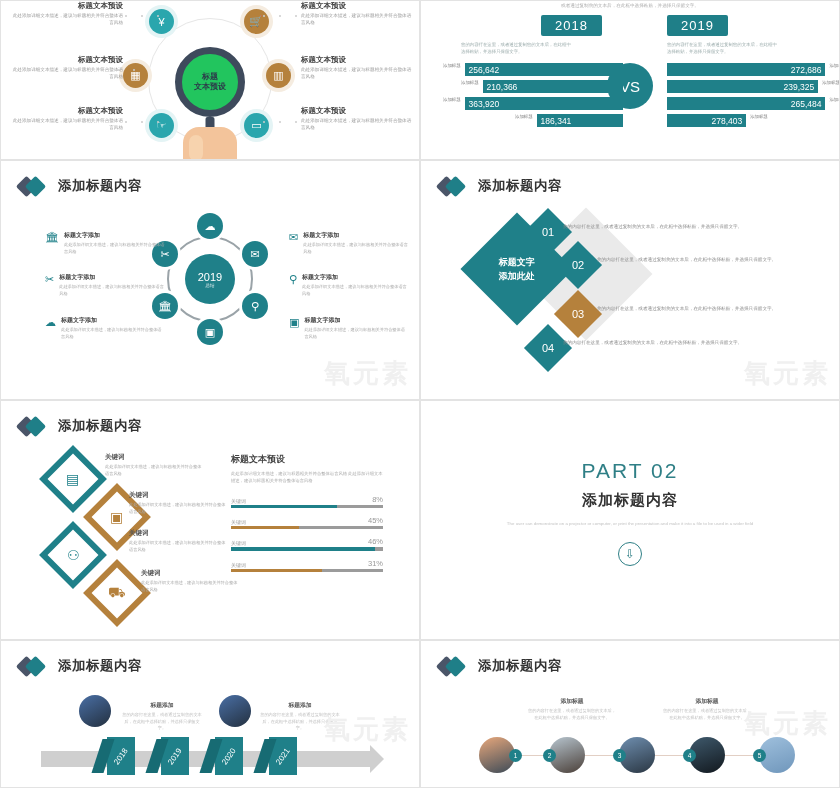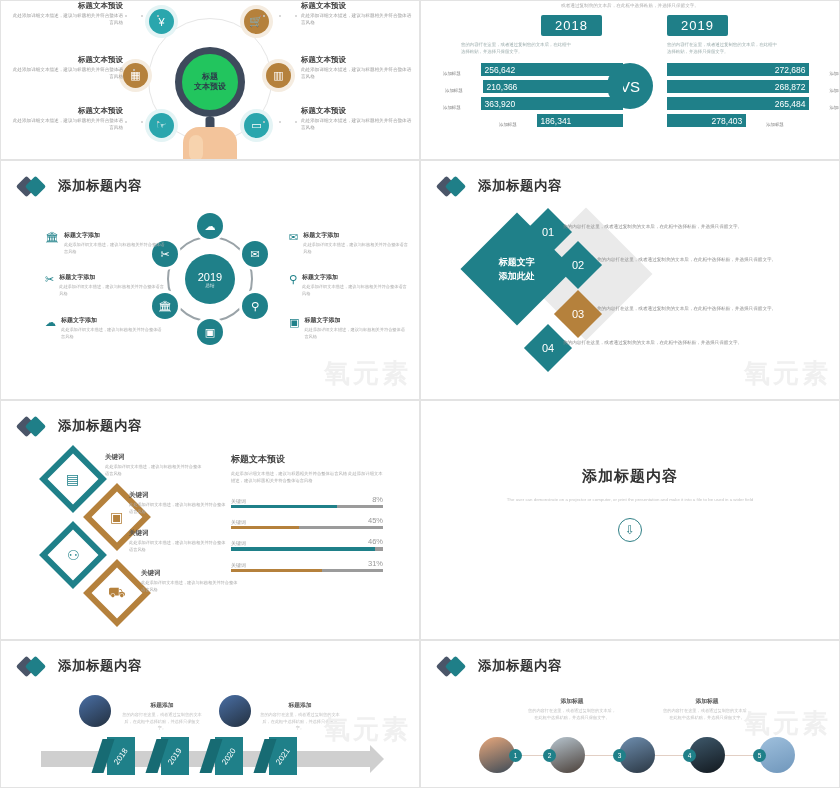--- a/index.html
+++ b/index.html
@@ -61,21 +61,21 @@
   .yr { position: absolute; top: 14px; padding: 3px 14px; background: #1f7f88; color: #fff;
         font-size: 13px; border-radius: 2px; letter-spacing: 1px; }
   .yr.a { left: 120px; } .yr.b { left: 246px; }
   .vsc { position: absolute; left: 50%; top: 62px; transform: translateX(-50%);
          width: 46px; height: 46px; border-radius: 50%; background: #1f8089; color: #fff;
          display: flex; align-items: center; justify-content: center; font-size: 15px; }
   .vsnote { position: absolute; top: 40px; font-size: 4.4px; color: #9aa; line-height: 1.6; width: 110px; }
   .vsnote.a { left: 40px; } .vsnote.b { left: 246px; }
   .bars { position: absolute; top: 62px; }
   .bars.a { left: 22px; width: 180px; } .bars.b { left: 246px; width: 180px; }
-  .barrow { display: flex; align-items: flex-end; gap: 20px; margin-bottom: 4px; height: 13px; }
+  .barrow { display: flex; align-items: flex-start; gap: 4px; margin-bottom: 4px; height: 13px; }
   .barrow.a { justify-content: flex-end; flex-direction: row; }
   .bar { background: #1f8089; height: 13px; display: flex; align-items: center; color: #fff; font-size: 8.5px; }
   .bars.a .bar { justify-content: flex-start; padding-left: 4px; }
   .bars.b .bar { justify-content: flex-end; padding-right: 4px; }
   .bartag { font-size: 4.4px; color: #777; white-space: nowrap; }
 
   
   .hex-wrap { position: absolute; left: 50%; top: 118px; transform: translate(-50%,-50%); width: 120px; height: 120px; }
   .hex-ring { position: absolute; left: 17px; top: 17px; width: 86px; height: 86px;
               border: 2px solid #9aa3a8; border-radius: 50%; }
@@ -259,21 +259,21 @@
         <div class="bar" style="width:48%">186,341</div>
       </div>
     </div>
 
     <div class="bars b">
       <div class="barrow">
         <div class="bar" style="width:100%">272,686</div>
         <span class="bartag">添加标题</span>
       </div>
       <div class="barrow">
-        <div class="bar" style="width:84%">268,872</div>
+        <div class="bar" style="width:84%">239,325</div>
         <span class="bartag">添加标题</span>
       </div>
       <div class="barrow">
         <div class="bar" style="width:94%">265,484</div>
         <span class="bartag">添加标题</span>
       </div>
       <div class="barrow">
         <div class="bar" style="width:44%">278,403</div>
         <span class="bartag">添加标题</span>
       </div>
@@ -460,20 +460,21 @@
           </div>
         <div class="ptrack">
             <div class="pfill" style="width:60%;background:#b5813c"></div>
           </div>
       </div>
     </div>
   </div>
 
   <div class="slide">
     <div class="p2">
+      <div class="big">PART 02</div>
       <div class="cn">添加标题内容</div>
       <div class="en">The user can demonstrate on a projector or computer, or print the presentation and make it into a file to be used in a wider field</div>
       <div class="dlc">⇩</div>
     </div>
   </div>
 
   <div class="slide">
     <div class="hdr">
       <div class="hdr-dia">
         <div class="dia back"></div>

